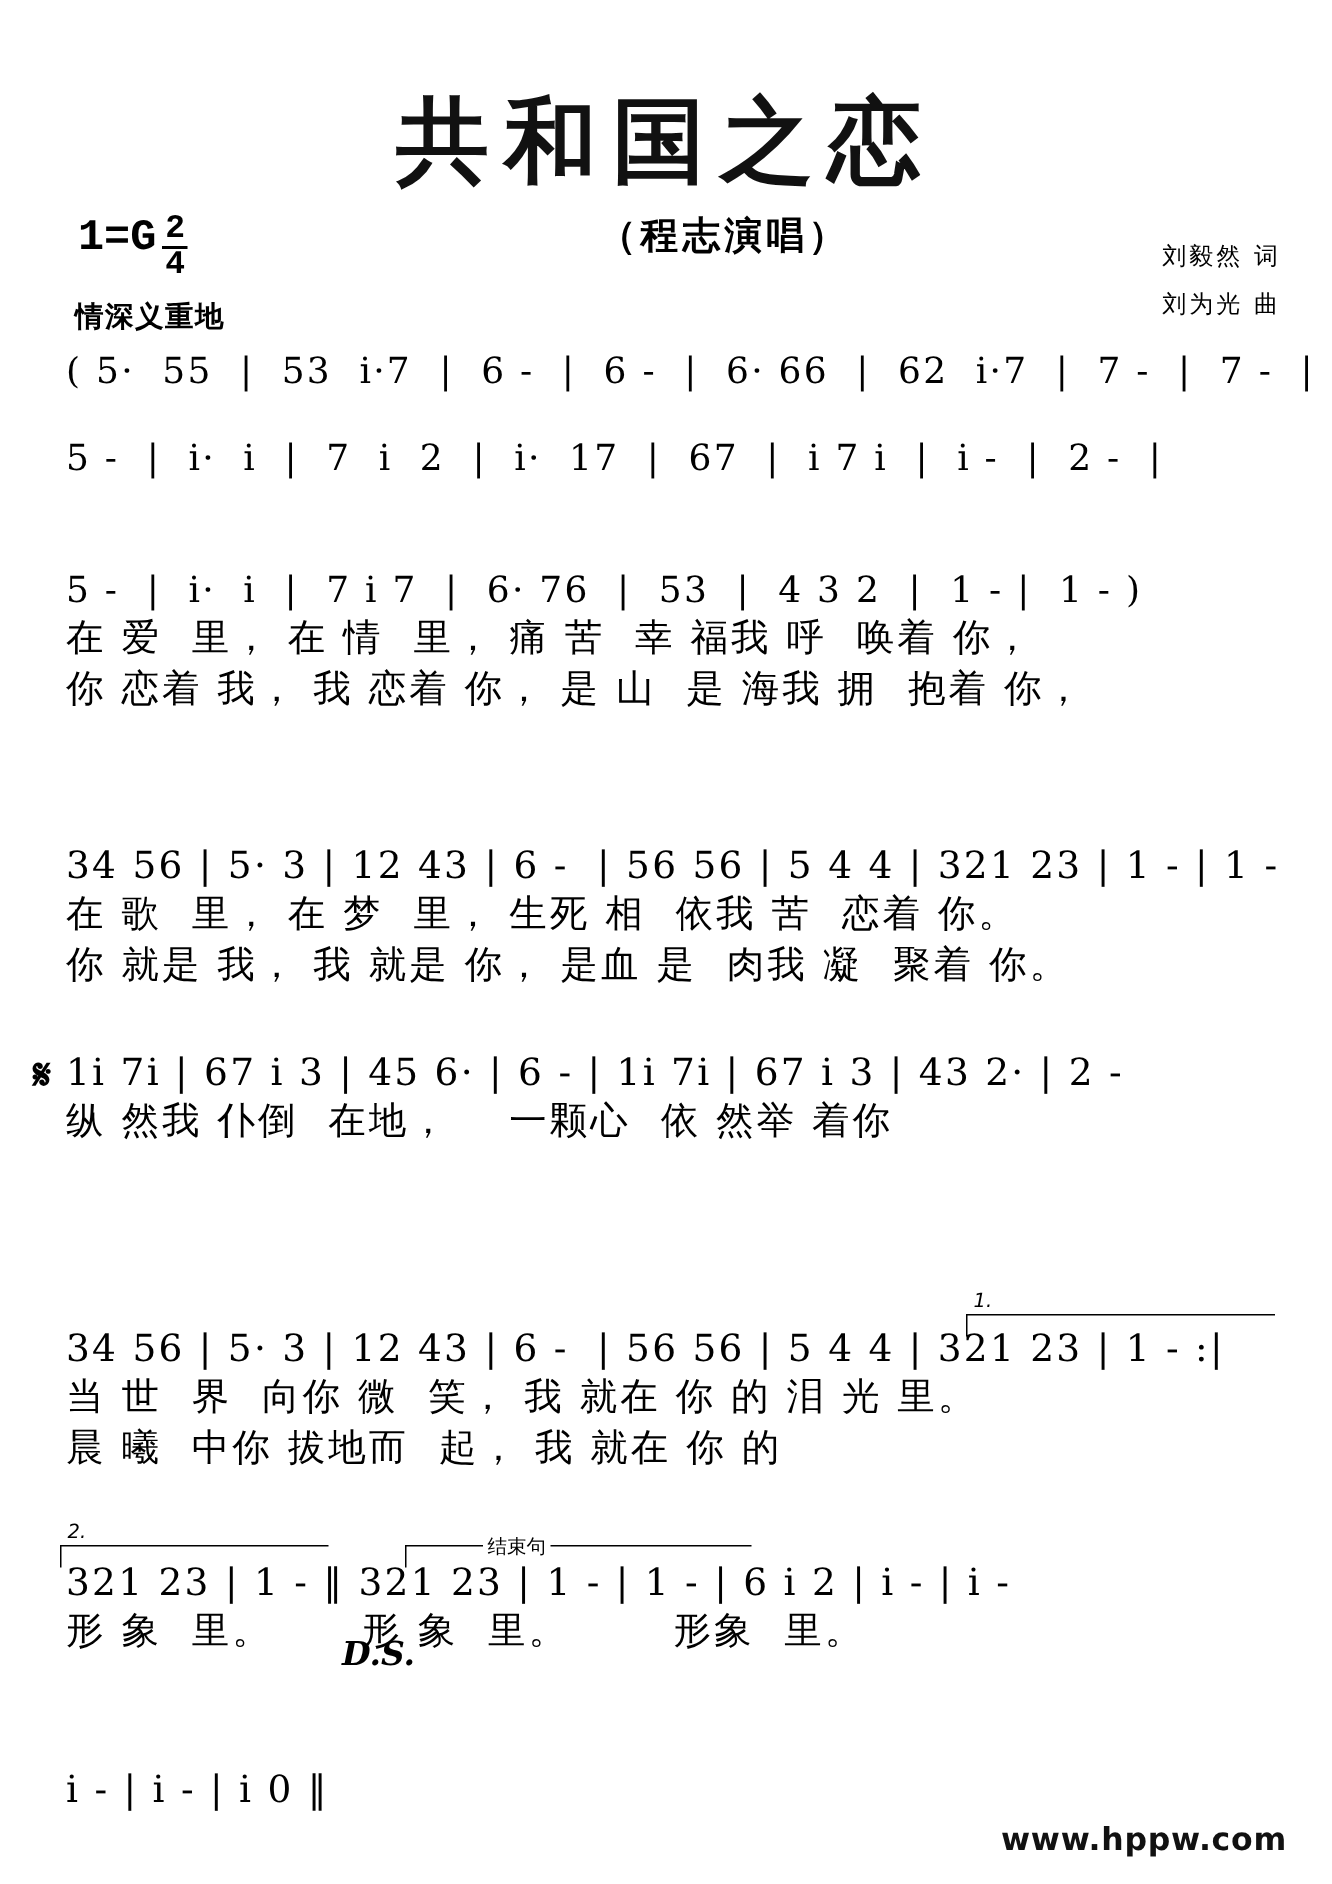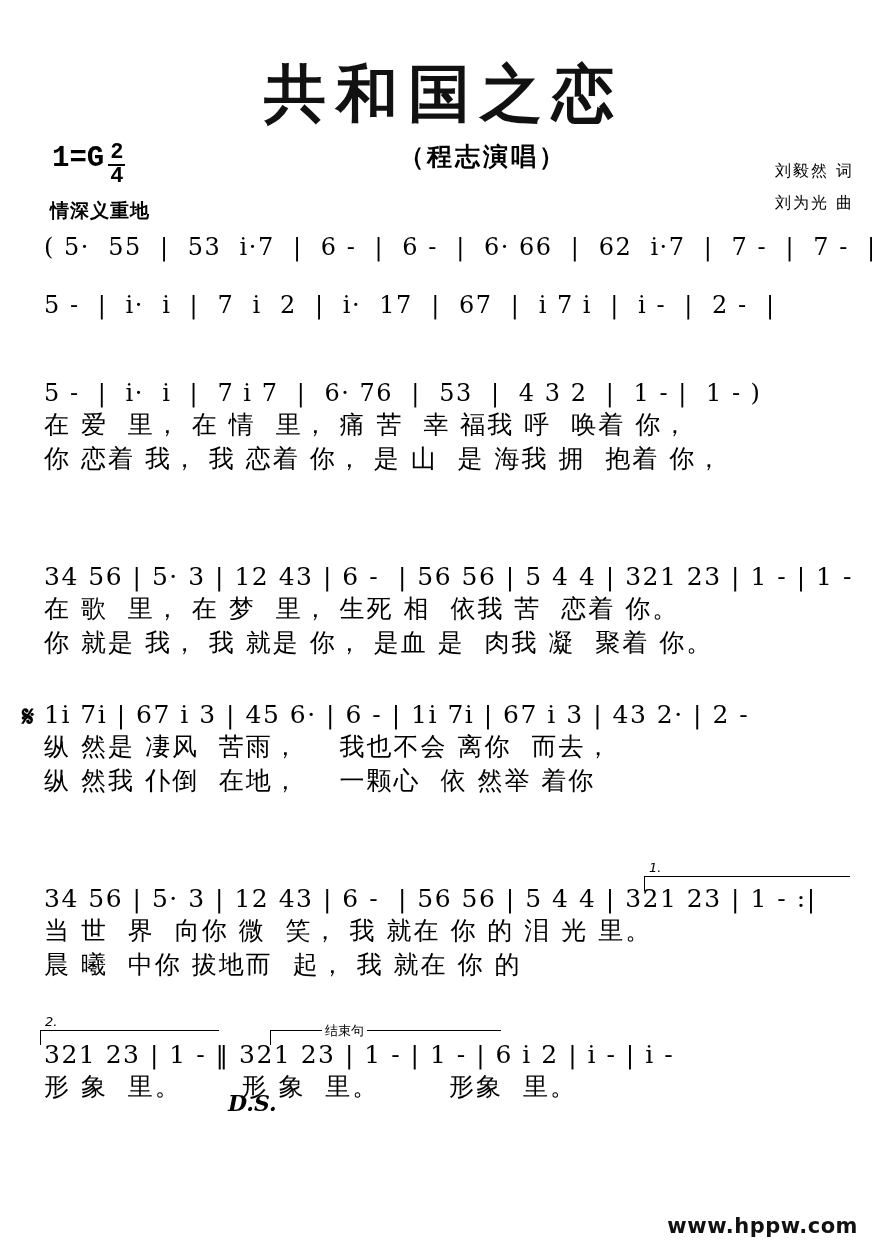--- a/index.html
+++ b/index.html
@@ -153,21 +153,20 @@
   <div class="row" style="top:562px;">
     <div class="notes">34 56 | 5· 3 | 12 43 | 6 -  | 56 56 | 5 4 4 | 321 23 | 1 - | 1 -</div>
     <div class="lyric">在 歌  里， 在 梦  里， 生死 相  依我 苦  恋着 你。</div>
     <div class="lyric">你 就是 我， 我 就是 你， 是血 是  肉我 凝  聚着 你。</div>
   </div>
 
   <div class="segno" style="top:700px;">𝄋</div>
 
   <div class="row" style="top:700px;">
     <div class="notes">1i 7i | 67 i 3 | 45 6· | 6 - | 1i 7i | 67 i 3 | 43 2· | 2 -</div>
-    <div class="lyric">纵 然是 凄风  苦雨，    我也不会 离你  而去，</div>
     <div class="lyric">纵 然我 仆倒  在地，    一颗心  依 然举 着你</div>
   </div>
 
   <div class="ending" style="top:876px;left:644px;width:205px;">
     <span>1.</span>
   </div>
 
   <div class="row" style="top:884px;">
     <div class="notes">34 56 | 5· 3 | 12 43 | 6 -  | 56 56 | 5 4 4 | 321 23 | 1 - :|</div>
     <div class="lyric">当 世  界  向你 微  笑， 我 就在 你 的 泪 光 里。</div>
@@ -179,15 +178,18 @@
   </div>
   <div class="ending" style="top:1030px;left:270px;width:230px;"></div>
   <div class="endlabel" style="top:1022px;left:322px;">结束句</div>
 
   <div class="row" style="top:1040px;">
     <div class="notes">321 23 | 1 - ‖ 321 23 | 1 - | 1 - | 6 i 2 | i - | i -</div>
     <div class="lyric">形 象  里。      形 象  里。       形象  里。</div>
   </div>
   <div class="ds" style="top:1090px;left:228px;text-align:right;">D.S.</div>
 
+  <div class="row" style="top:1178px;">
+    <div class="notes">i - | i - | i 0 ‖</div>
+  </div>
 
   <div class="watermark">www.hppw.com</div>
 </div>
 
 </body></html>

